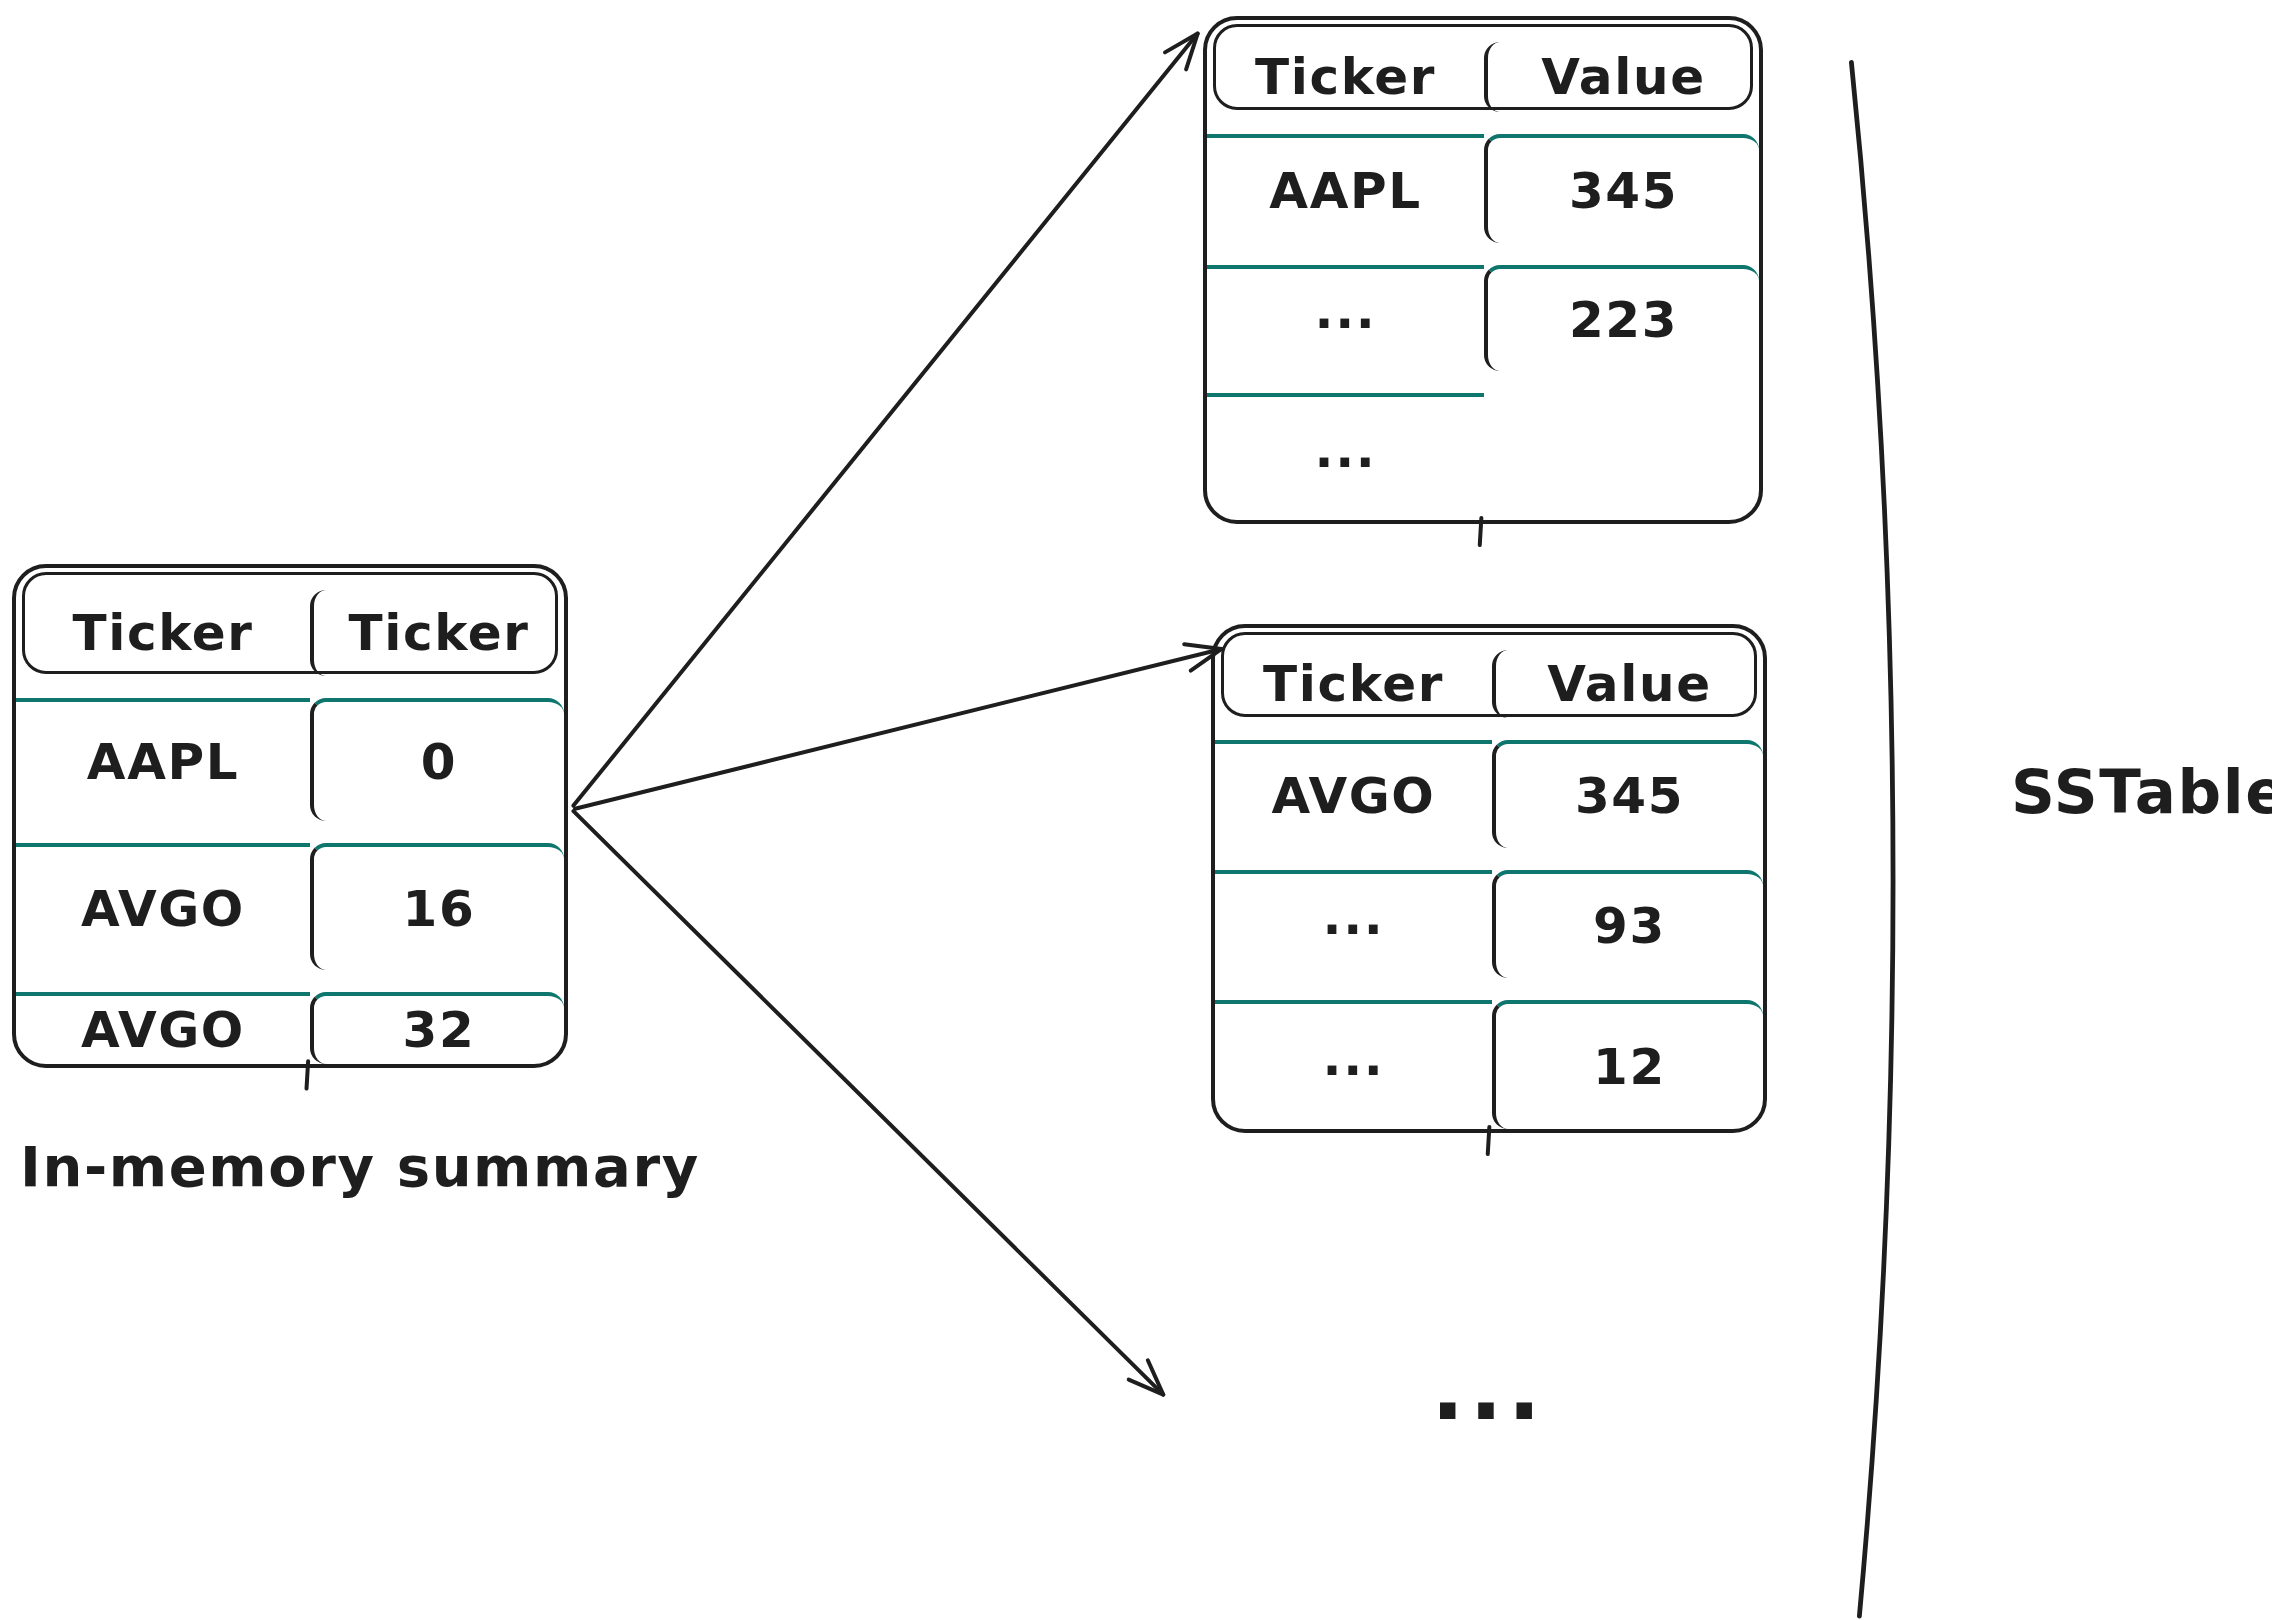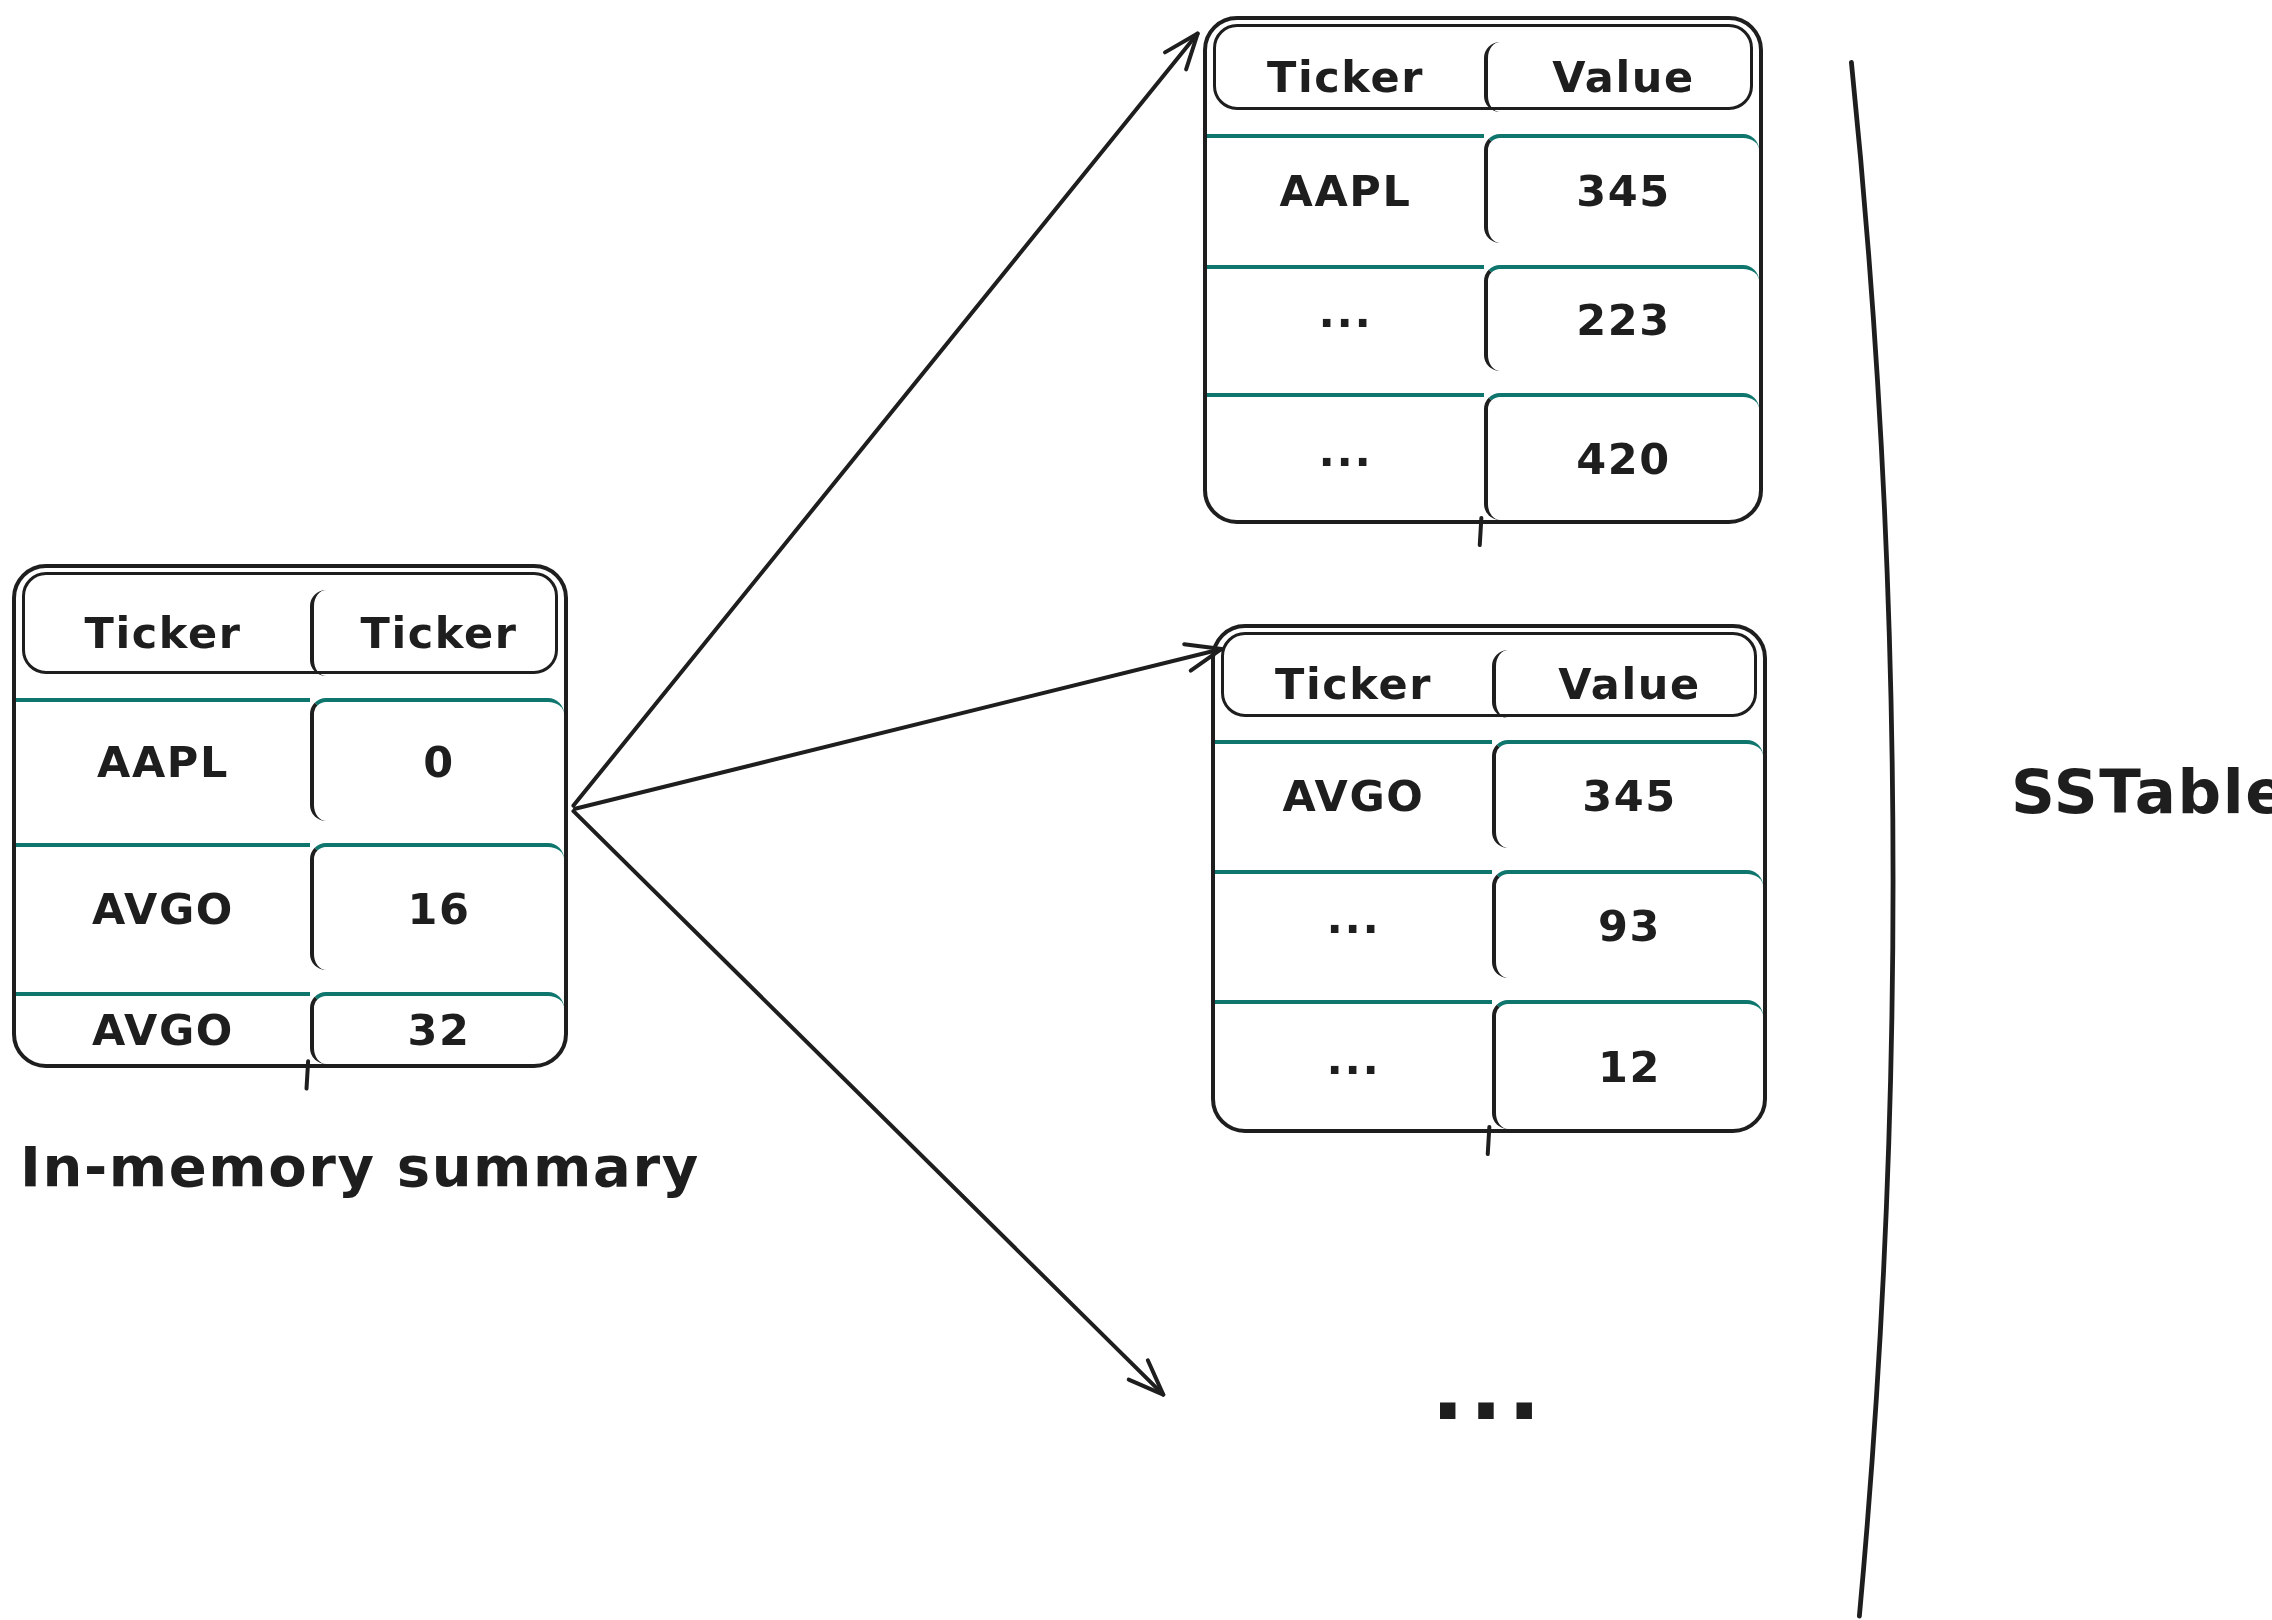--- a/index.html
+++ b/index.html
@@ -28,21 +28,21 @@
     box-sizing: border-box;
     border: 4px solid #1e1e1e;
     border-radius: 34px;
     display: grid;
     background: transparent;
   }
   .tbl .cell {
     display: flex;
     align-items: center;
     justify-content: center;
-    font-size: 43px;
+    font-size: 50px;
     font-weight: 600;
     letter-spacing: 1.6px;
     white-space: nowrap;
     margin-top: 22px;
   }
   .tbl .cell.col2 { border-left: 4px solid #1e1e1e; border-radius: 16px; }
   .tbl .cell.rowline { border-top: 4px solid #0f766e; }
   .hdr-box {
     position: absolute;
     box-sizing: border-box;
@@ -134,21 +134,20 @@
     <div class="cell col2 rowline">345</div>
 
     <div class="cell rowline">
         <span class="dots">...</span>
       </div>
     <div class="cell col2 rowline">223</div>
 
     <div class="cell rowline">
         <span class="dots">...</span>
       </div>
-    <div class="cell col2 rowline">420</div>
   </div>
 
   <div class="tbl" id="segment-table-2">
     <div class="hdr-box"></div>
     <div class="cell">Ticker</div>
     <div class="cell col2">Value</div>
 
     <div class="cell rowline">AVGO</div>
     <div class="cell col2 rowline">345</div>
 

